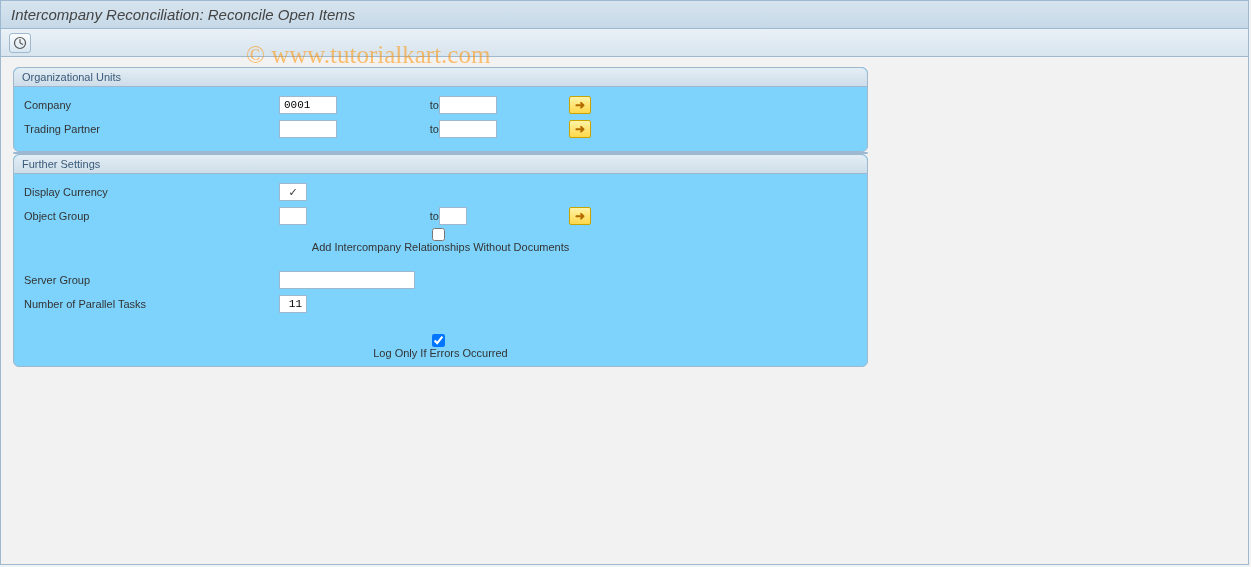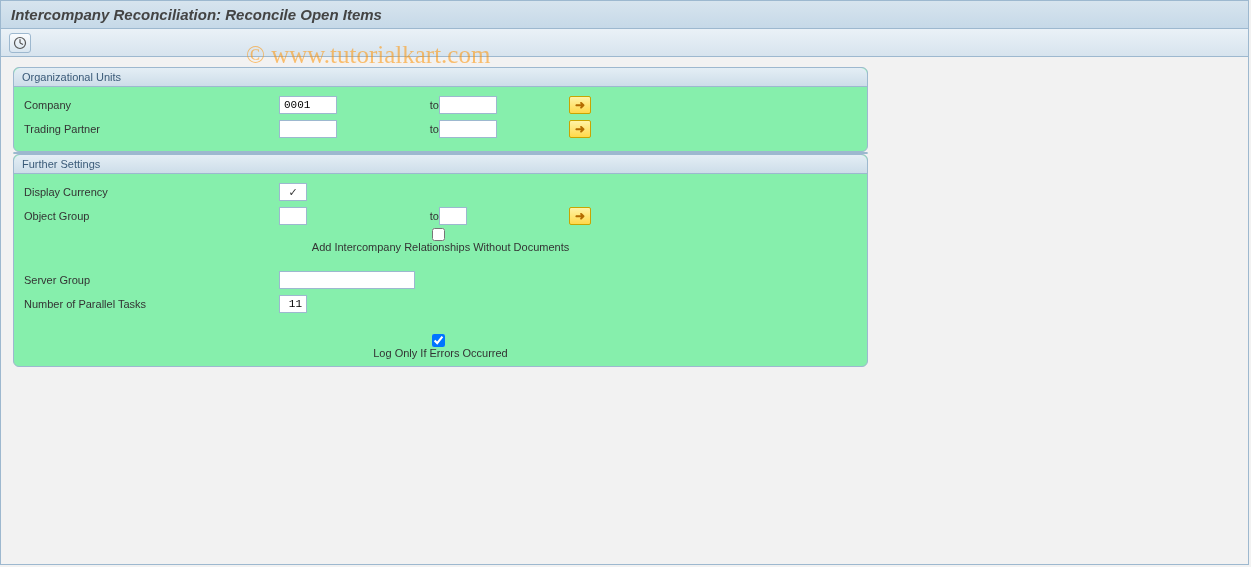--- a/index.html
+++ b/index.html
@@ -12,21 +12,21 @@
     color: #333;
     width: 1251px;
     height: 567px;
     overflow: hidden;
   }
   .title-bar {
     background: linear-gradient(#d7e4ee, #c6d9e8);
     border-bottom: 1px solid #9db8cf;
     padding: 5px 10px;
     font-size: 15px;
-    font-weight: bold;
+    font-weight: normal;
     font-style: italic;
     color: #444;
   }
   .toolbar {
     background: linear-gradient(#eaf1f7, #d7e4ee);
     border-bottom: 1px solid #9db8cf;
     padding: 4px 8px;
     height: 28px;
     display: flex;
     align-items: center;
@@ -40,21 +40,21 @@
     display: flex;
     align-items: center;
     justify-content: center;
     cursor: pointer;
   }
   .content {
     padding: 10px 12px;
   }
   .group {
     border: 1px solid #9db8cf;
-    background: #86efac;
+    background: #7dd3fc;
     border-radius: 6px;
     width: 855px;
   }
   .group-title {
     background: linear-gradient(#e4eef5,#cddde9);
     border-bottom: 1px solid #9db8cf;
     border-radius: 6px 6px 0 0;
     padding: 3px 8px;
     color: #3a5a78;
   }

